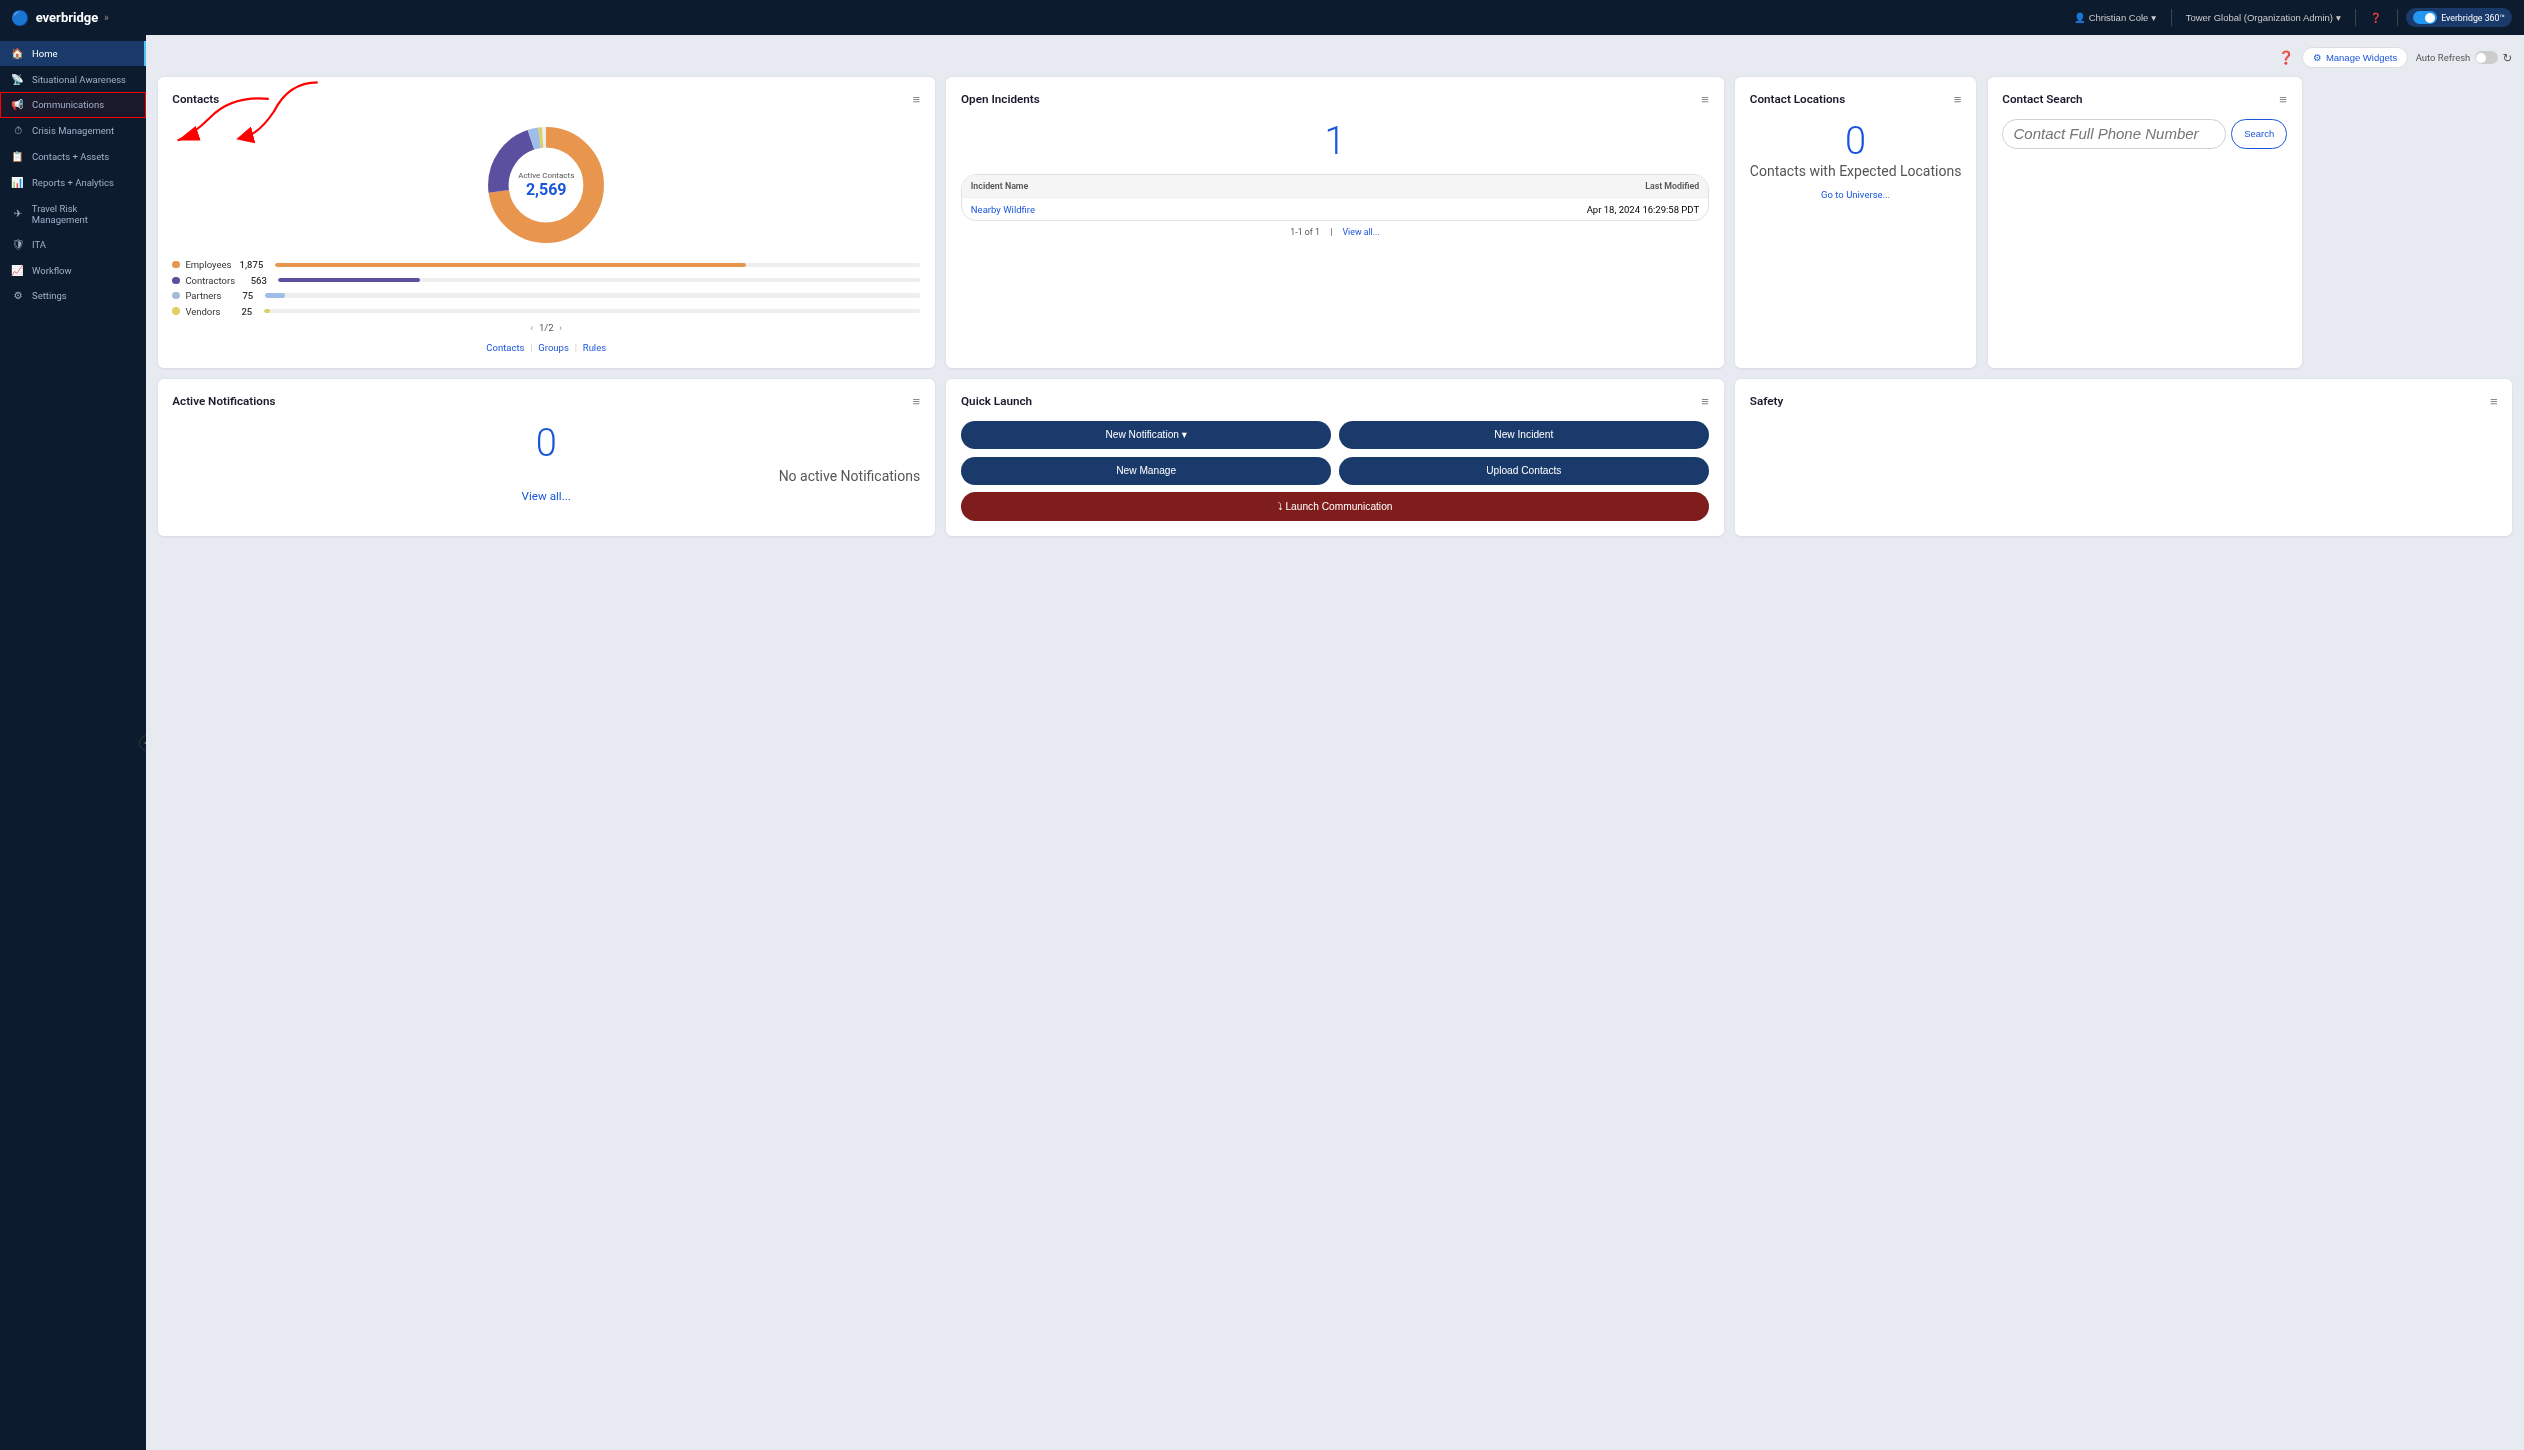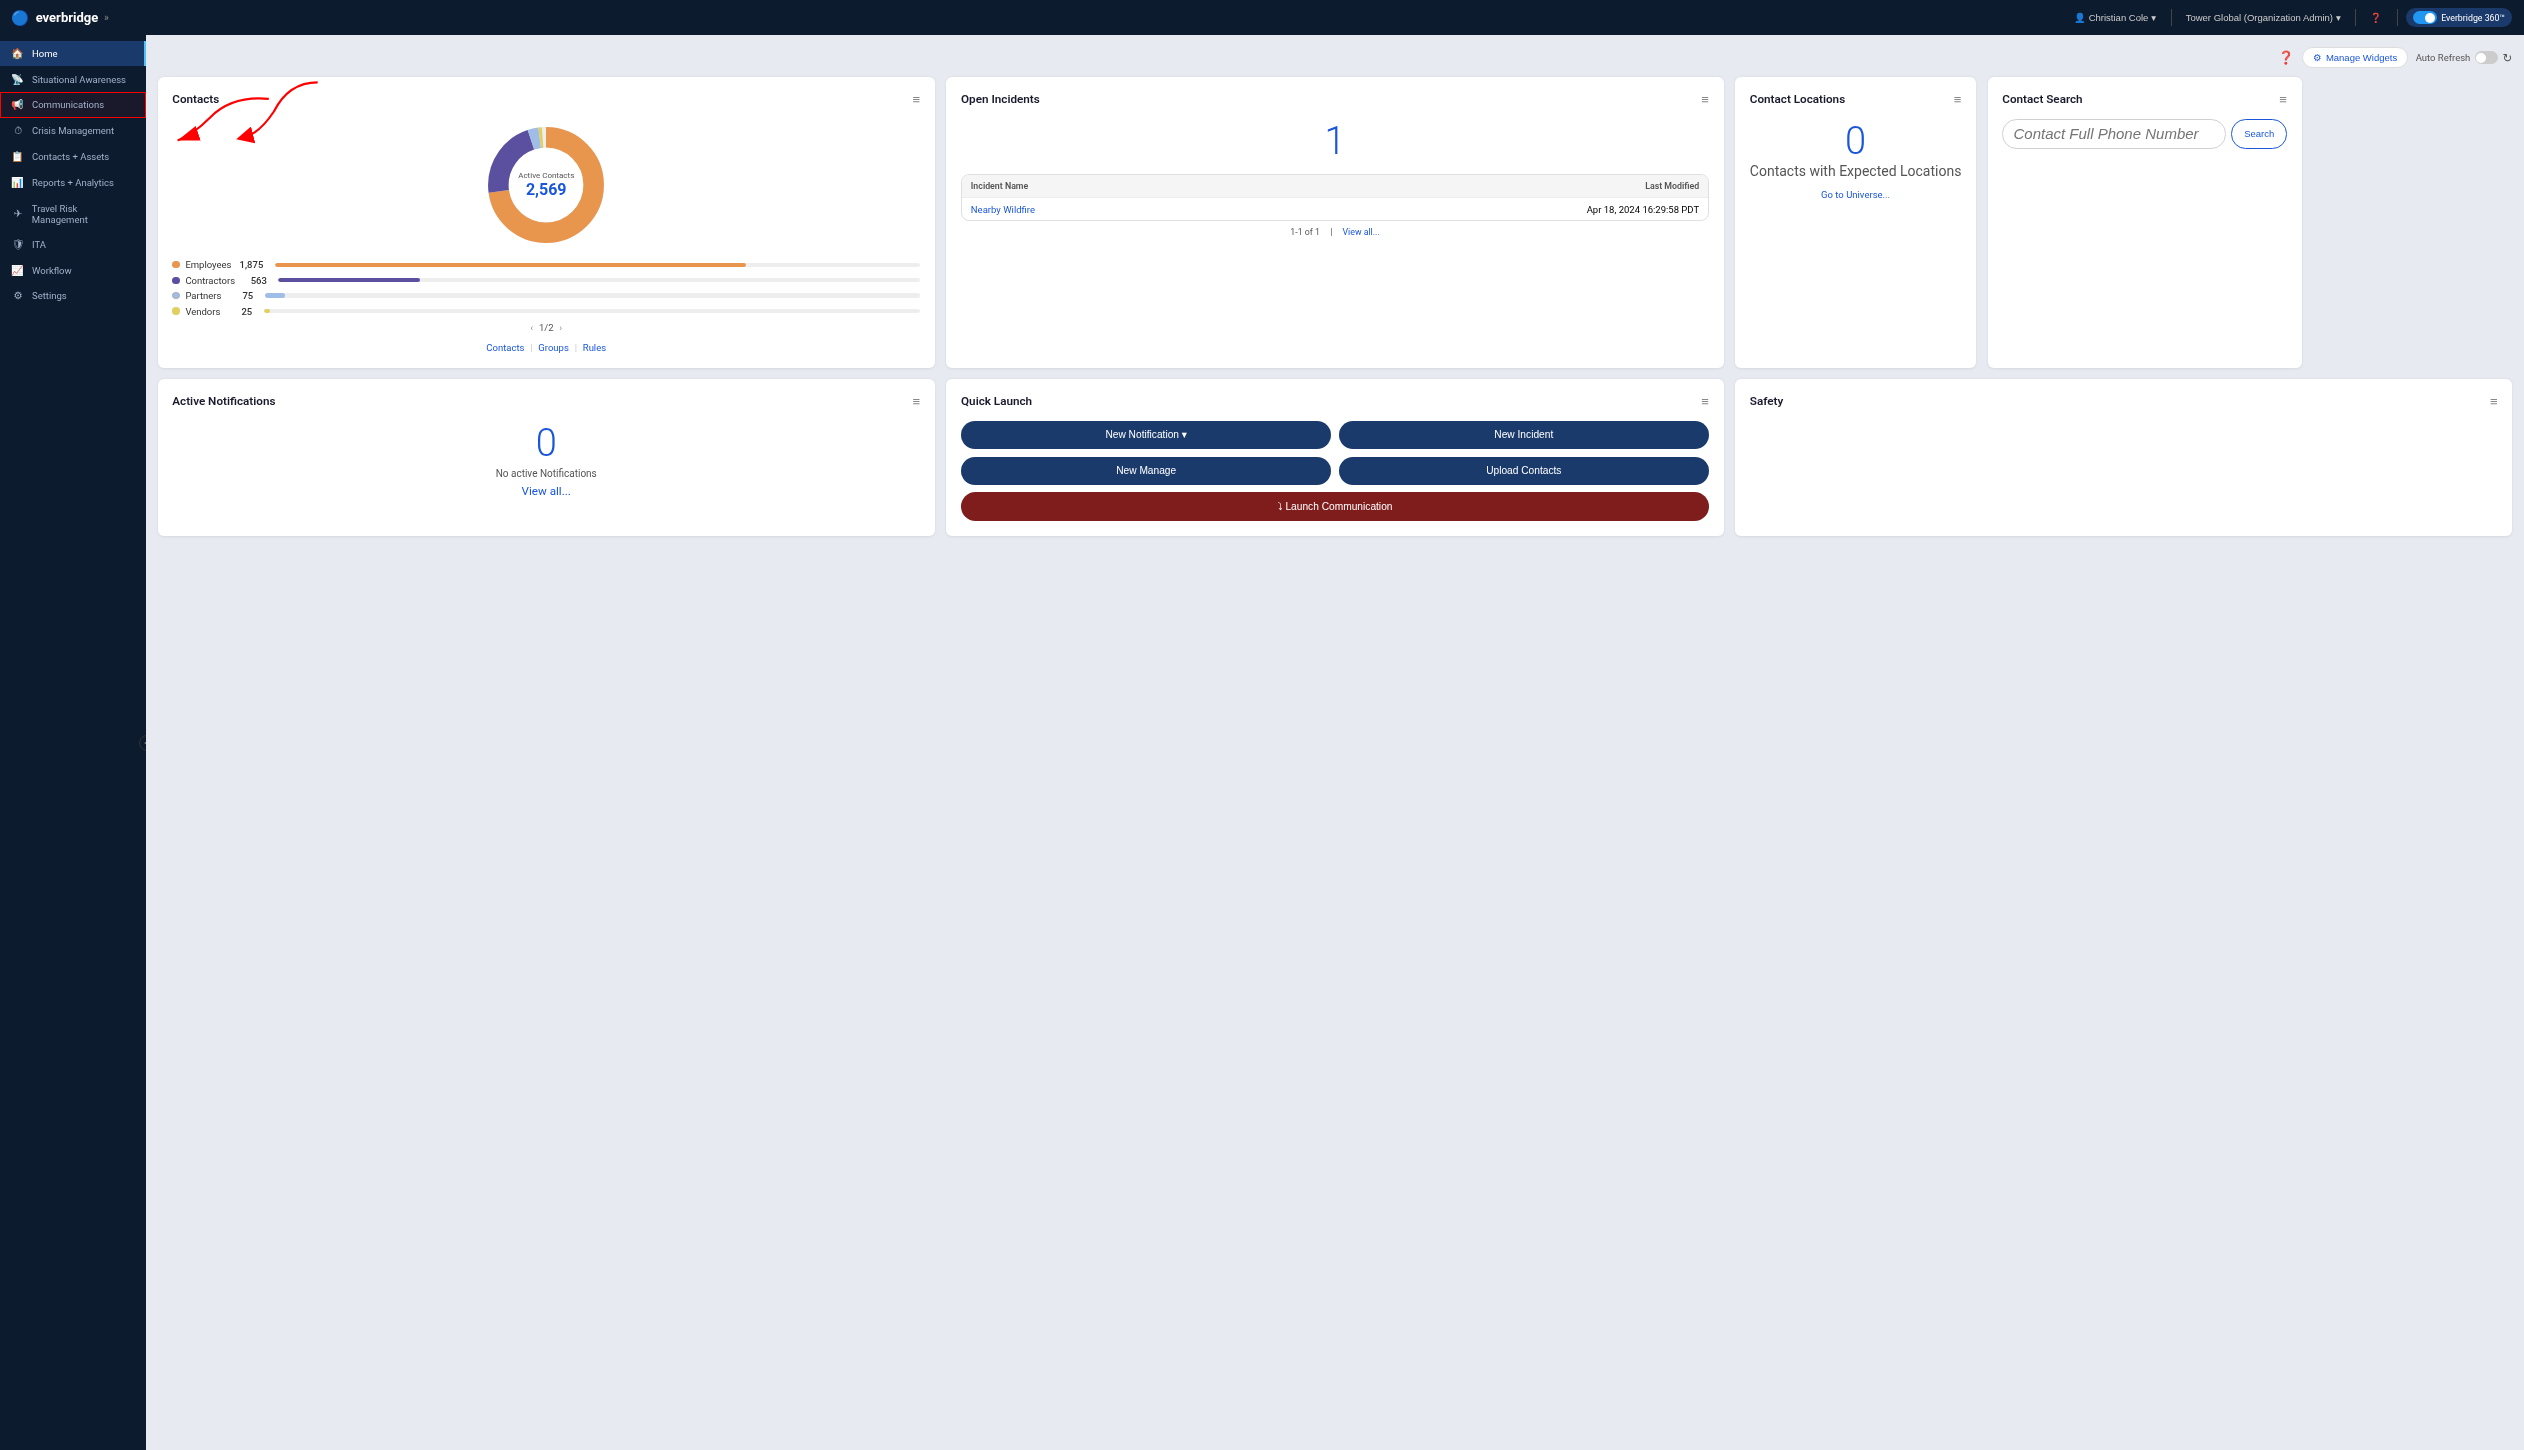--- a/index.html
+++ b/index.html
@@ -115,21 +115,21 @@
     .legend-bar-wrap { flex: 1; height: 4.4px; background: #eee; border-radius: 2.2px; overflow: hidden; margin-left: 5.8px; }
     .legend-bar { height: 100%; border-radius: 2.2px; }
     .pagination { display: flex; align-items: center; justify-content: center; gap: 5.8px; font-size: 9.5px; color: #555; margin-bottom: 8.8px; }
     .pag-arrow { cursor: pointer; color: #888; }
     .widget-links { display: flex; justify-content: center; gap: 0; font-size: 9.5px; }
     .widget-link { color: #1a56db; cursor: pointer; text-decoration: none; }
     .link-sep { color: #ccc; margin: 0 5.8px; }
 
     
     .big-number { font-size: 38px; font-weight: 300; color: #1a56db; text-align: center; margin-bottom: 11.7px; }
-    .incidents-table { width: 100%; border: 0.7px solid #e0e0e0; border-radius: 8px; overflow: hidden; margin-bottom: 5.8px; }
+    .incidents-table { width: 100%; border: 0.7px solid #e0e0e0; border-radius: 15px; overflow: hidden; margin-bottom: 5.8px; }
     .incidents-table-header { display: flex; background: #f5f5f5; padding: 5.8px 8.8px; font-size: 8.8px; font-weight: 600; color: #555; }
     .incidents-table-row { display: flex; padding: 5.8px 8.8px; border-top: 0.7px solid #eee; font-size: 9.5px; }
     .col-name { flex: 1; }
     .col-modified { flex: 1; text-align: right; }
     .incident-link { color: #1a56db; cursor: pointer; }
     .pagination-row { display: flex; align-items: center; justify-content: center; gap: 5.8px; font-size: 8.8px; color: #555; }
     .view-all-link { color: #1a56db; cursor: pointer; }
 
     
     .quick-grid { display: grid; grid-template-columns: 1fr 1fr; gap: 7.3px; margin-bottom: 7.3px; }
@@ -156,21 +156,21 @@
       flex: 1; border: 0.7px solid #d0d0d0; border-radius: 14.6px; padding: 5.8px 10.2px;
       font-size: 15px; color: #999; outline: none; font-style: italic;
     }
     .search-btn {
       background: white; border: 0.7px solid #1a56db; color: #1a56db; border-radius: 14.6px;
       padding: 5.8px 11.7px; font-size: 9.5px; cursor: pointer; font-weight: 500;
     }
 
     
     .zero-number { font-size: 38px; font-weight: 300; color: #1a56db; text-align: center; margin-bottom: 2.9px; }
-    .zero-sub { text-align: center; color: #555; font-size: 10px; margin-bottom: 5.8px; }
+    .zero-sub { text-align: right; color: #555; font-size: 14px; margin-bottom: 5.8px; }
   </style>
 </head>
 <body>
 
 <nav class="top-nav">
   <div class="logo-area">
     <span class="logo-icon">🔵</span>
     <span class="logo-text">everbridge</span>
   </div>
   <span class="expand-icon">»</span>

